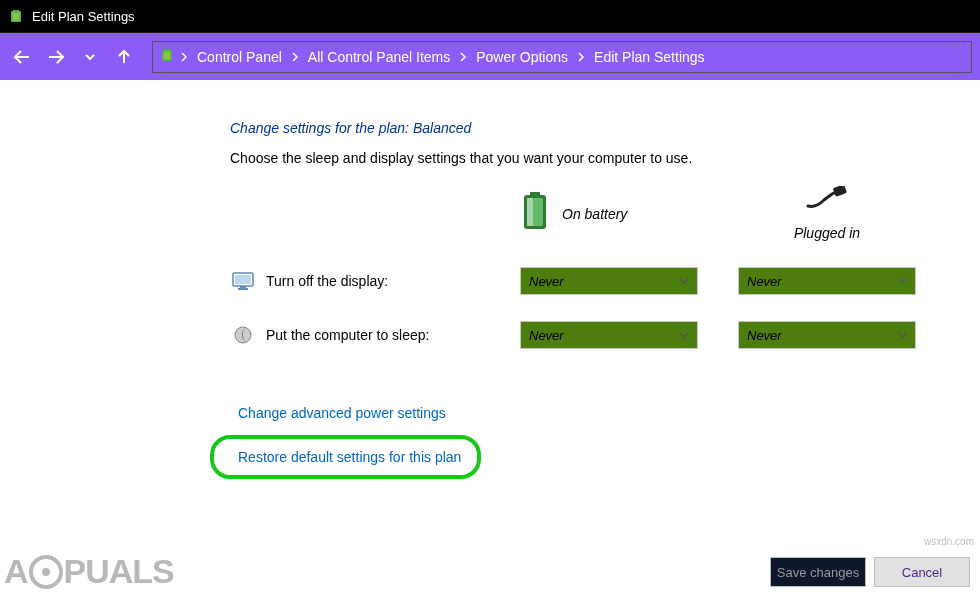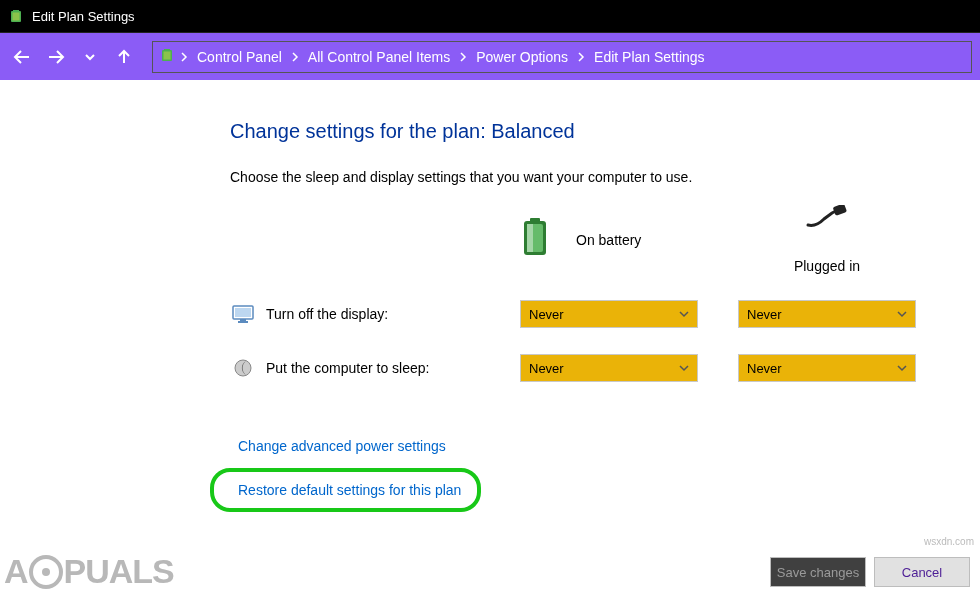--- a/index.html
+++ b/index.html
@@ -62,23 +62,24 @@
   .crumb-sep {
     color: #aaa;
     display: flex;
     align-items: center;
   }
   .content {
     padding: 40px 40px 0 230px;
   }
   .heading {
     color: #003399;
-    font-size: 20px;
-    margin: 0 0 26px;
+    font-size: 14px;
+    margin: 0 0 14px;
     font-weight: 400;
+    font-style: italic;
   }
   .subheading {
     font-size: 14px;
     color: #000;
     margin: 0 0 20px;
   }
   .columns-row {
     display: flex;
     align-items: center;
     margin-bottom: 26px;
@@ -88,31 +89,32 @@
     display: flex;
     align-items: center;
     gap: 10px;
     font-size: 14px;
   }
   .val-col {
     width: 178px;
     display: flex;
     align-items: center;
     justify-content: flex-start;
-    gap: 26px;
+    gap: 12px;
+    font-style: italic;
   }
   .val-col + .val-col { margin-left: 40px; flex-direction: column; }
   .col-header {
     font-size: 14px;
     color: #000;
   }
   .combo {
     width: 178px;
     height: 28px;
-    background: #eab308;
+    background: #4d7c0f;
     border: 1px solid #c8c8c8;
     display: flex;
     align-items: center;
     justify-content: space-between;
     padding: 0 8px;
     font-size: 13px;
     cursor: pointer;
   }
   .chev { color: #555; }
   .link {
@@ -142,21 +144,21 @@
     position: absolute;
     bottom: 10px;
     right: 10px;
     display: flex;
     gap: 8px;
   }
   .btn {
     min-width: 96px;
     height: 30px;
     border: 1px solid #bdbdbd;
-    background: #404040;
+    background: #0f172a;
     font-size: 13px;
     display: flex;
     align-items: center;
     justify-content: center;
     cursor: pointer;
   }
   .btn.disabled {
     color: #9a9a9a;
     cursor: default;
   }

